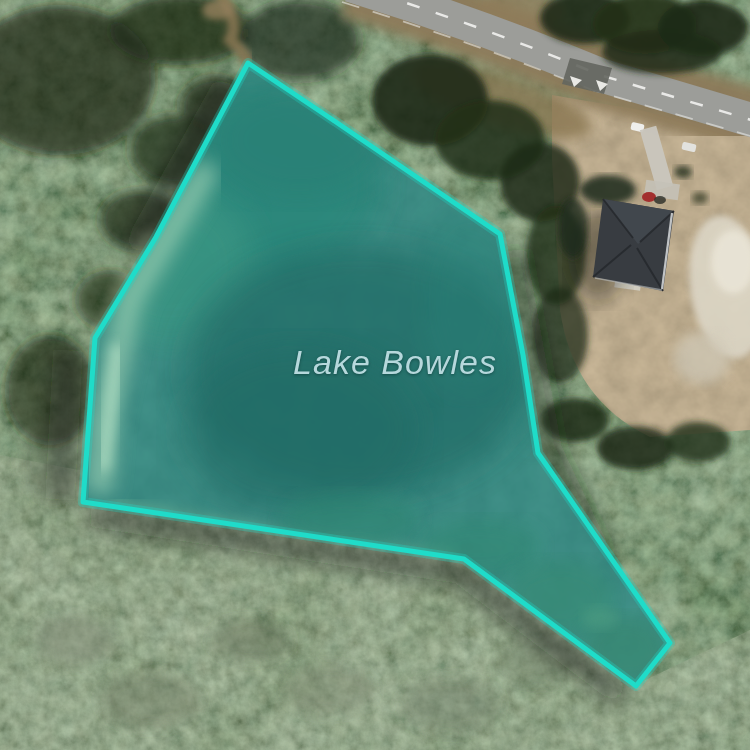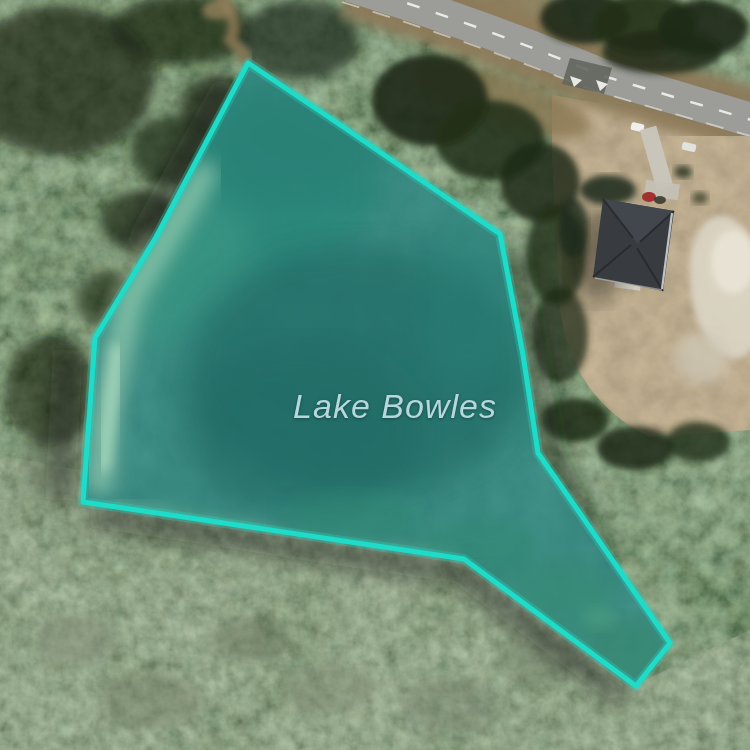--- a/index.html
+++ b/index.html
@@ -19,21 +19,20 @@
     text-align: center;
     font-family: "Liberation Sans", sans-serif;
     font-style: italic;
     font-size: 34px;
     font-weight: 400;
     letter-spacing: 1px;
     color: #b6d8dc;
     text-shadow: 0 1px 3px rgba(8, 42, 40, 0.55);
     pointer-events: none;
     user-select: none;
-    margin-top: 44px;
   }
 </style>
 </head>
 <body>
 
 <div id="map-frame">
   <svg width="750" height="750" viewBox="0 0 750 750">
     <defs>
       <filter id="fForest" x="0%" y="0%" width="100%" height="100%">
         <feTurbulence type="fractalNoise" baseFrequency="0.055" numOctaves="5" seed="11" stitchTiles="stitch" result="n"></feTurbulence>

